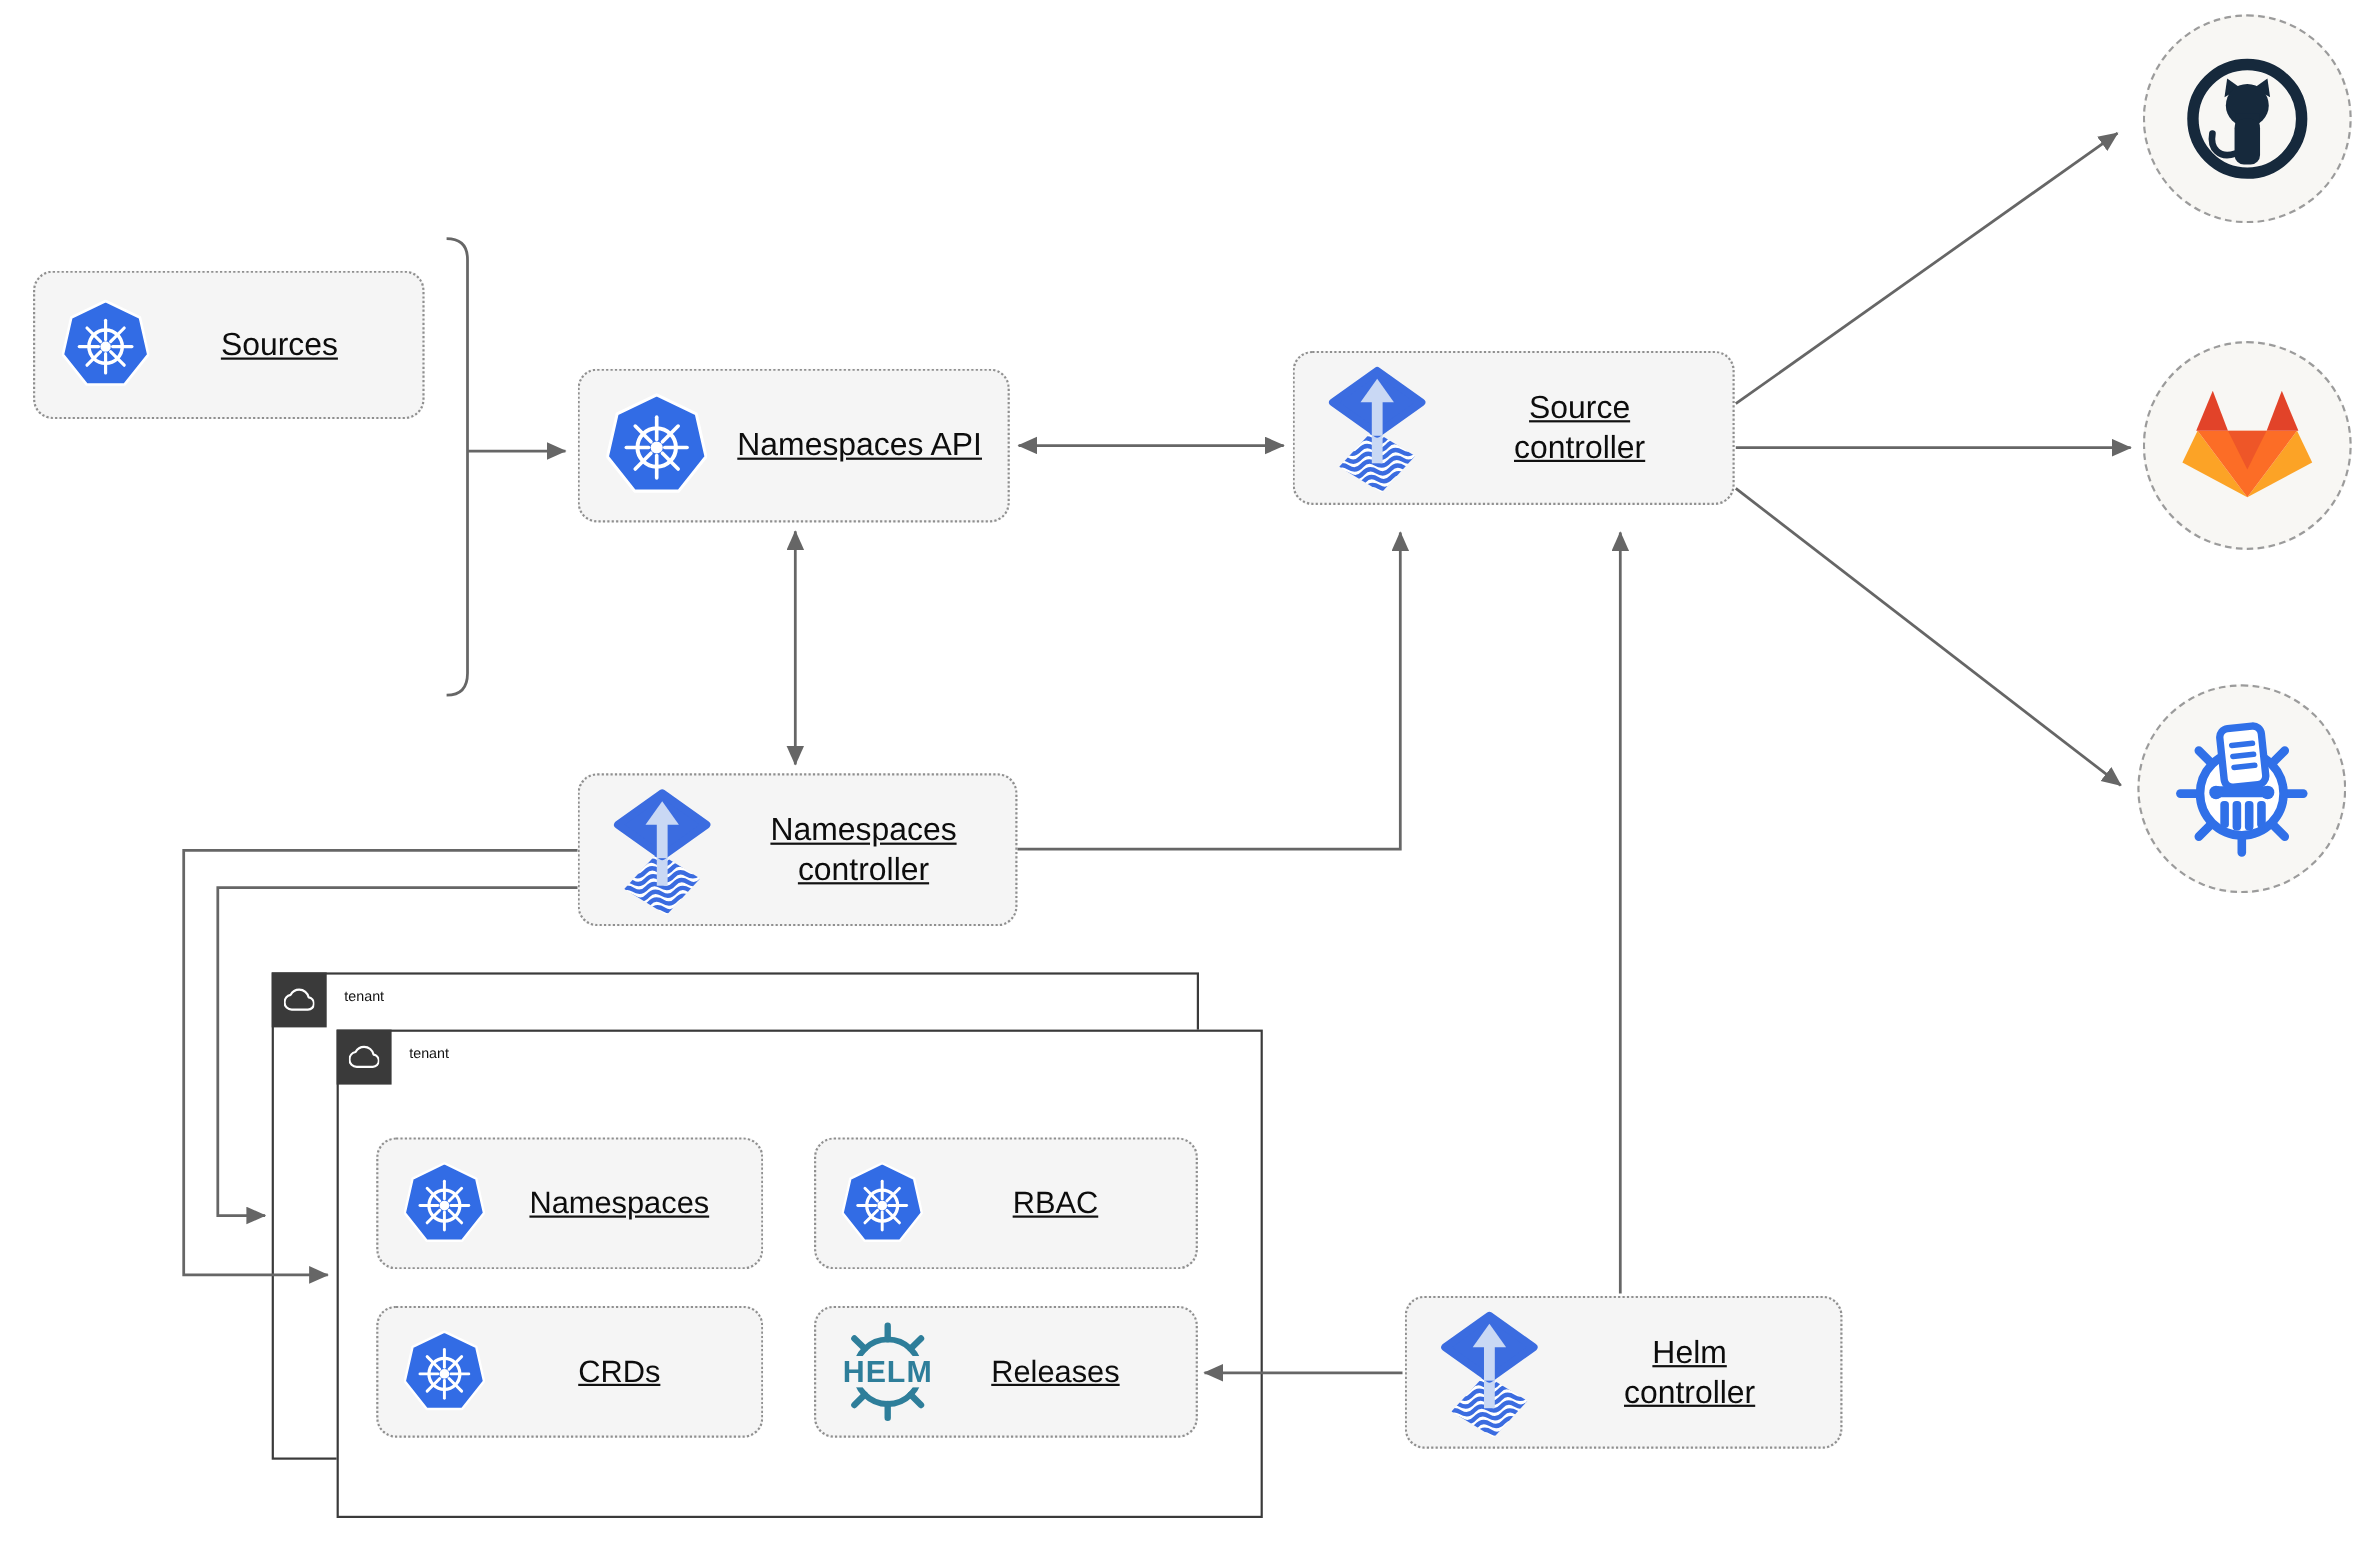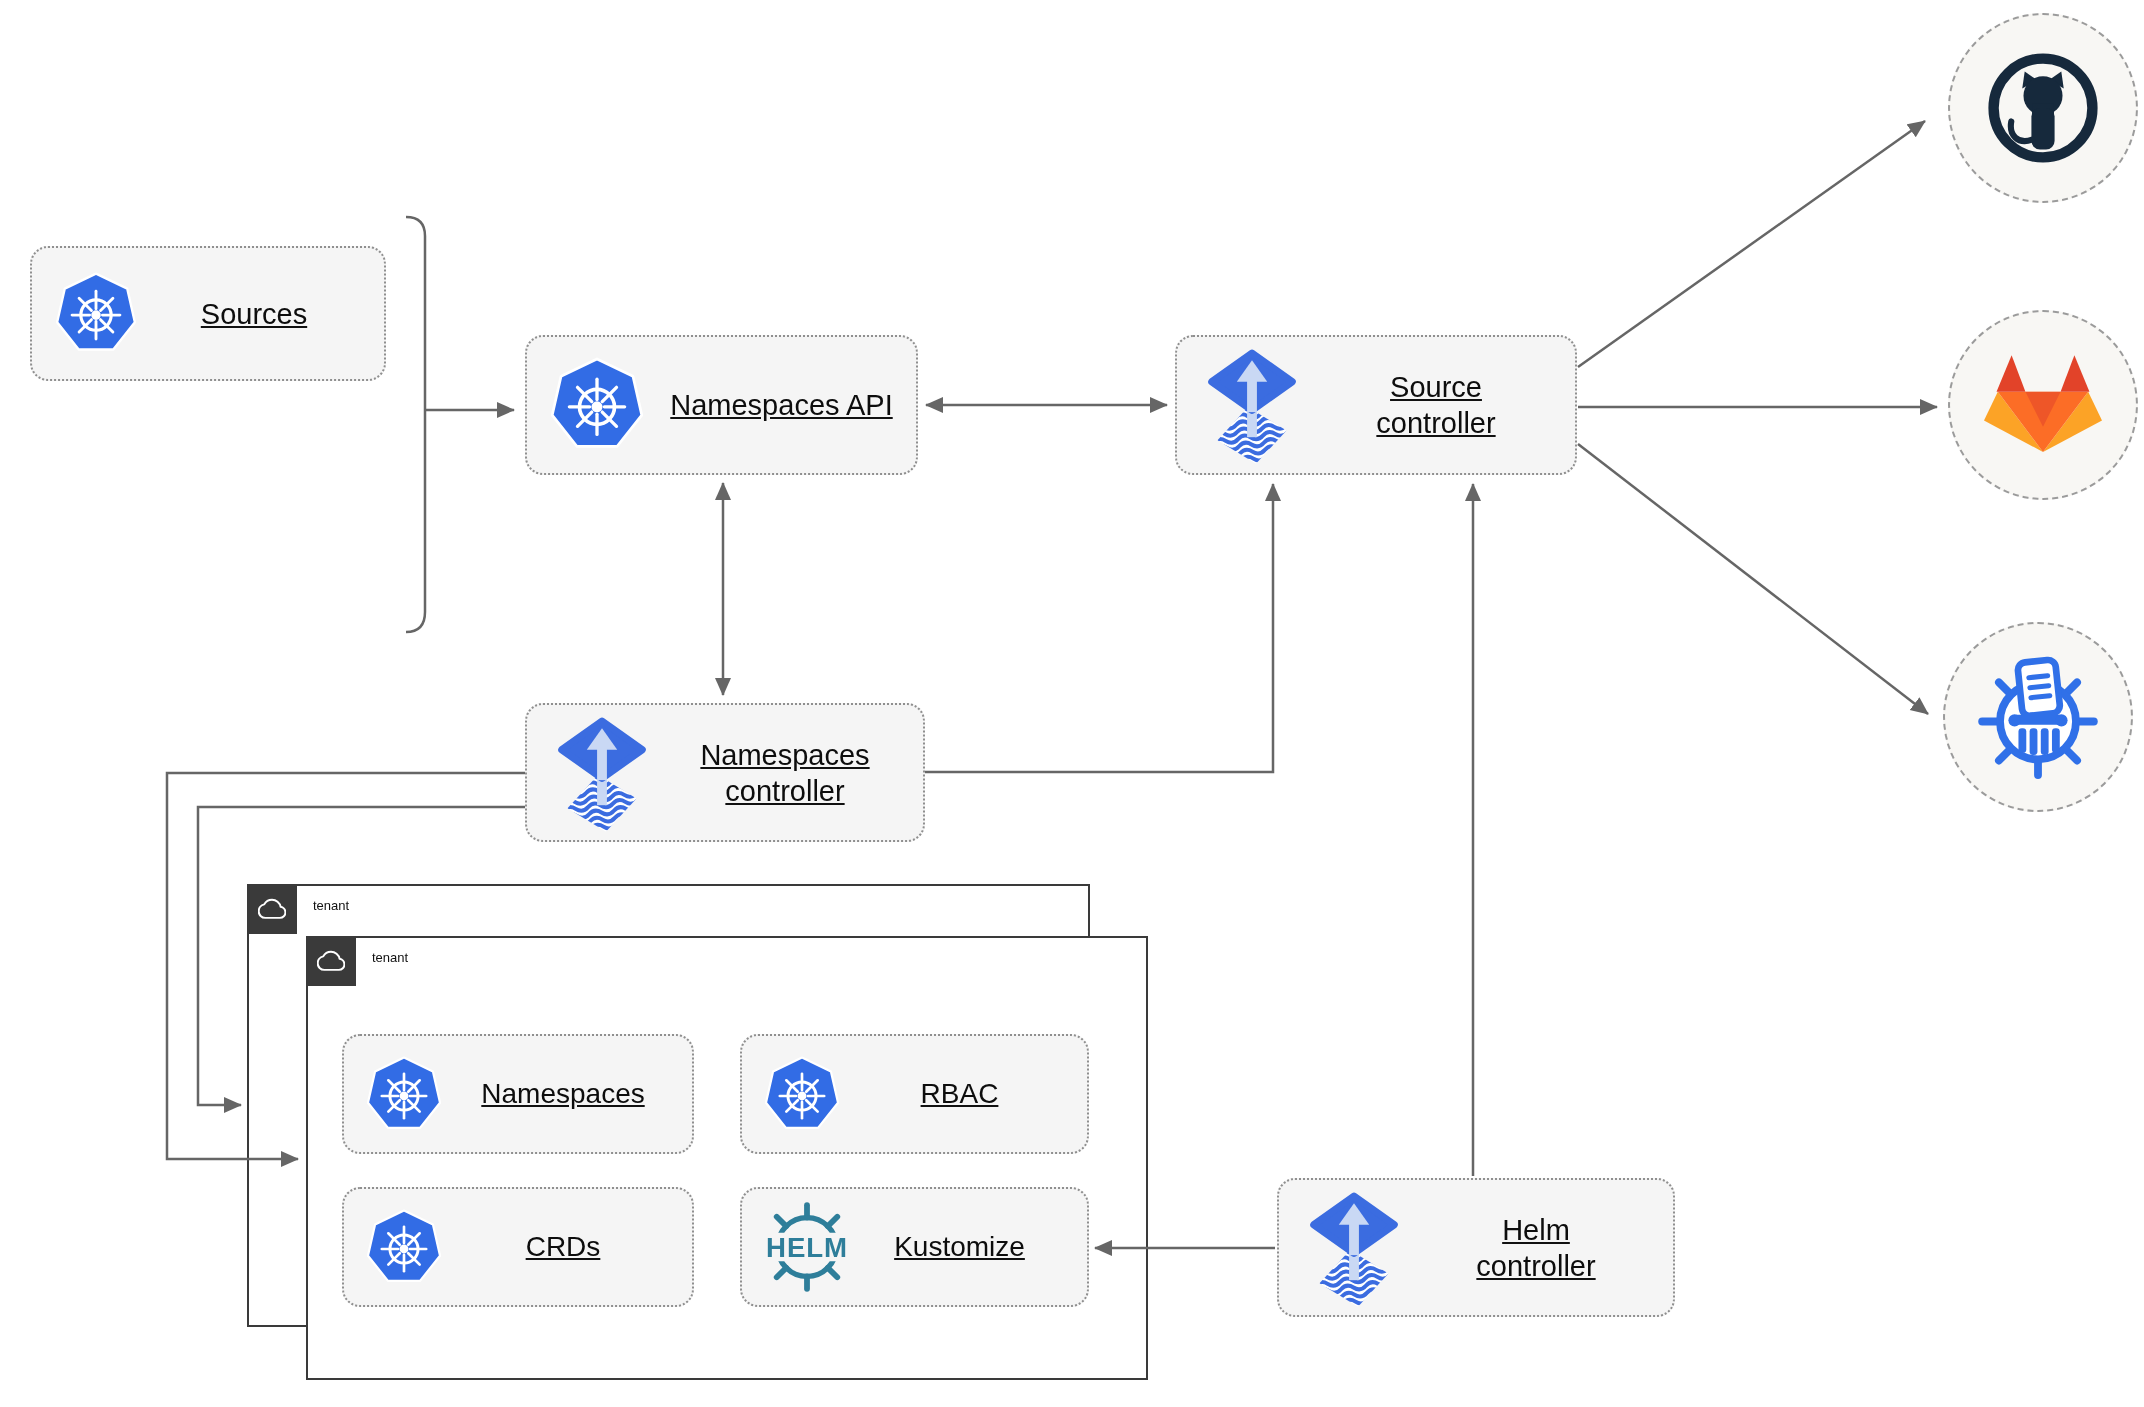--- a/index.html
+++ b/index.html
@@ -185,21 +185,21 @@
             <line x1="41.7" y1="31.7" x2="31" y2="21"></line>
             <line x1="88.3" y1="31.7" x2="99" y2="21"></line>
             <line x1="41.7" y1="78.3" x2="31" y2="89"></line>
             <line x1="88.3" y1="78.3" x2="99" y2="89"></line>
           </g>
           <circle cx="65" cy="55" r="33" fill="none" stroke="#2e7e9a" stroke-width="6"></circle>
           <rect x="18" y="39" width="94" height="32" fill="#f5f5f5"></rect>
           <text x="65" y="66" text-anchor="middle" font-family="Liberation Sans, sans-serif" font-weight="bold" font-size="31" letter-spacing="1" fill="#2e7e9a">HELM</text>
         </svg>
       </div>
-      <div class="node-label" style="margin-right:40px">Kustomize</div>
+      <div class="node-label" style="margin-right:40px">Releases</div>
     </div>
   </div>
 
   <div class="dotted-node z8" style="left:30px;top:246px;width:356px;height:135px;">
     <div class="icon-slot" style="width:128px;">
       <svg width="80" height="83">
           <use href="#sym-k8s"></use>
         </svg>
     </div>
     <div class="node-label" style="margin-right:36px">Sources</div>
@@ -208,21 +208,21 @@
 
   <div class="dotted-node z8" style="left:525px;top:335px;width:393px;height:140px;">
     <div class="icon-slot" style="width:140px;">
       <svg width="92" height="96">
           <use href="#sym-k8s"></use>
         </svg>
     </div>
     <div class="node-label" style="margin-right:20px">Namespaces API</div>
   </div>
 
-  <div class="dotted-node z8" style="left:1175px;top:335px;width:402px;height:140px;">
+  <div class="dotted-node z8" style="left:1175px;top:319px;width:402px;height:140px;">
     <div class="icon-slot" style="width:150px;">
       <svg width="90" height="118">
           <use href="#sym-flux"></use>
         </svg>
     </div>
     <div class="node-label" style="margin-right:30px">
       <span style="display:block">Source</span>
       <span style="display:block">controller</span>
     </div>
   </div>

